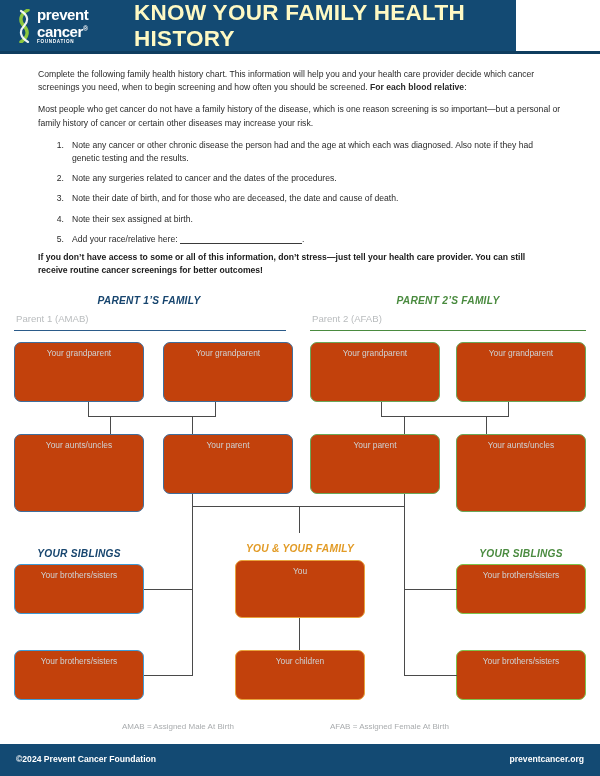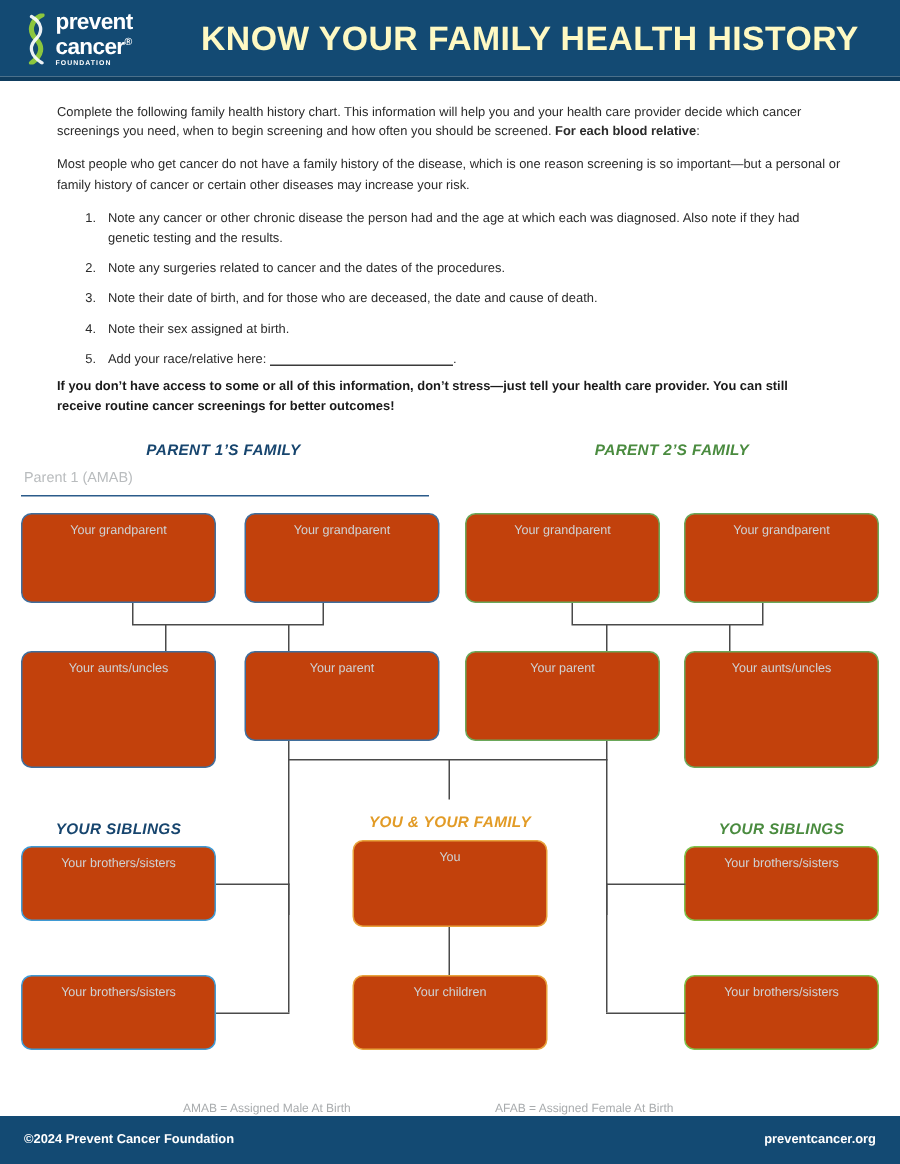--- a/index.html
+++ b/index.html
@@ -14,21 +14,21 @@
     position: relative;
     width: 600px;
     height: 776px;
     background: #ffffff;
   }
 
   
   .header {
     position: absolute;
     left: 0; top: 0;
-    width: 600px; height: 51px;
+    width: 516px; height: 51px;
     background: #134a73;
     display: flex;
     align-items: center;
   }
   .header-accent {
     position: absolute;
     left: 0; top: 51px;
     width: 600px; height: 3px;
     background: #0f3d5f;
   }
@@ -180,21 +180,20 @@
   }
   .conn-h { height: 1.2px; }
   .conn-v { width: 1.2px; }
 
   
   .legend {
     position: absolute;
     top: 722px;
     font-size: 8px;
     color: #a9acae;
-    margin-top: 12px;
   }
 
   
   .footer {
     position: absolute;
     left: 0; top: 744px;
     width: 600px; height: 36px;
     background: #134a73;
   }
   .footer-left {
@@ -250,20 +249,23 @@
   <div class="callout">If you don’t have access to some or all of this information, don’t stress—just tell your health care provider. You can still receive routine cancer screenings for better outcomes!</div>
 
   <div class="chart">
 
     <div class="sec-title t-blue" style="left:14px; top:10px; width:270px;">PARENT 1’S FAMILY</div>
     <div class="sec-title t-green" style="left:310px; top:10px; width:276px;">PARENT 2’S FAMILY</div>
 
     <div class="parent-line blue" style="left:14px; top:28px; width:272px;">
       <span class="pl-label">Parent 1 (AMAB)</span>
     </div>
+    <div class="parent-line green" style="left:310px; top:28px; width:276px;">
+      <span class="pl-label">Parent 2 (AFAB)</span>
+    </div>
 
     <div class="box b-blue" style="left:14px; top:57px; width:130px; height:60px;">
       <span class="ph">Your grandparent</span>
     </div>
     <div class="box b-blue" style="left:163px; top:57px; width:130px; height:60px;">
       <span class="ph">Your grandparent</span>
     </div>
     <div class="box b-green" style="left:310px; top:57px; width:130px; height:60px;">
       <span class="ph">Your grandparent</span>
     </div>

